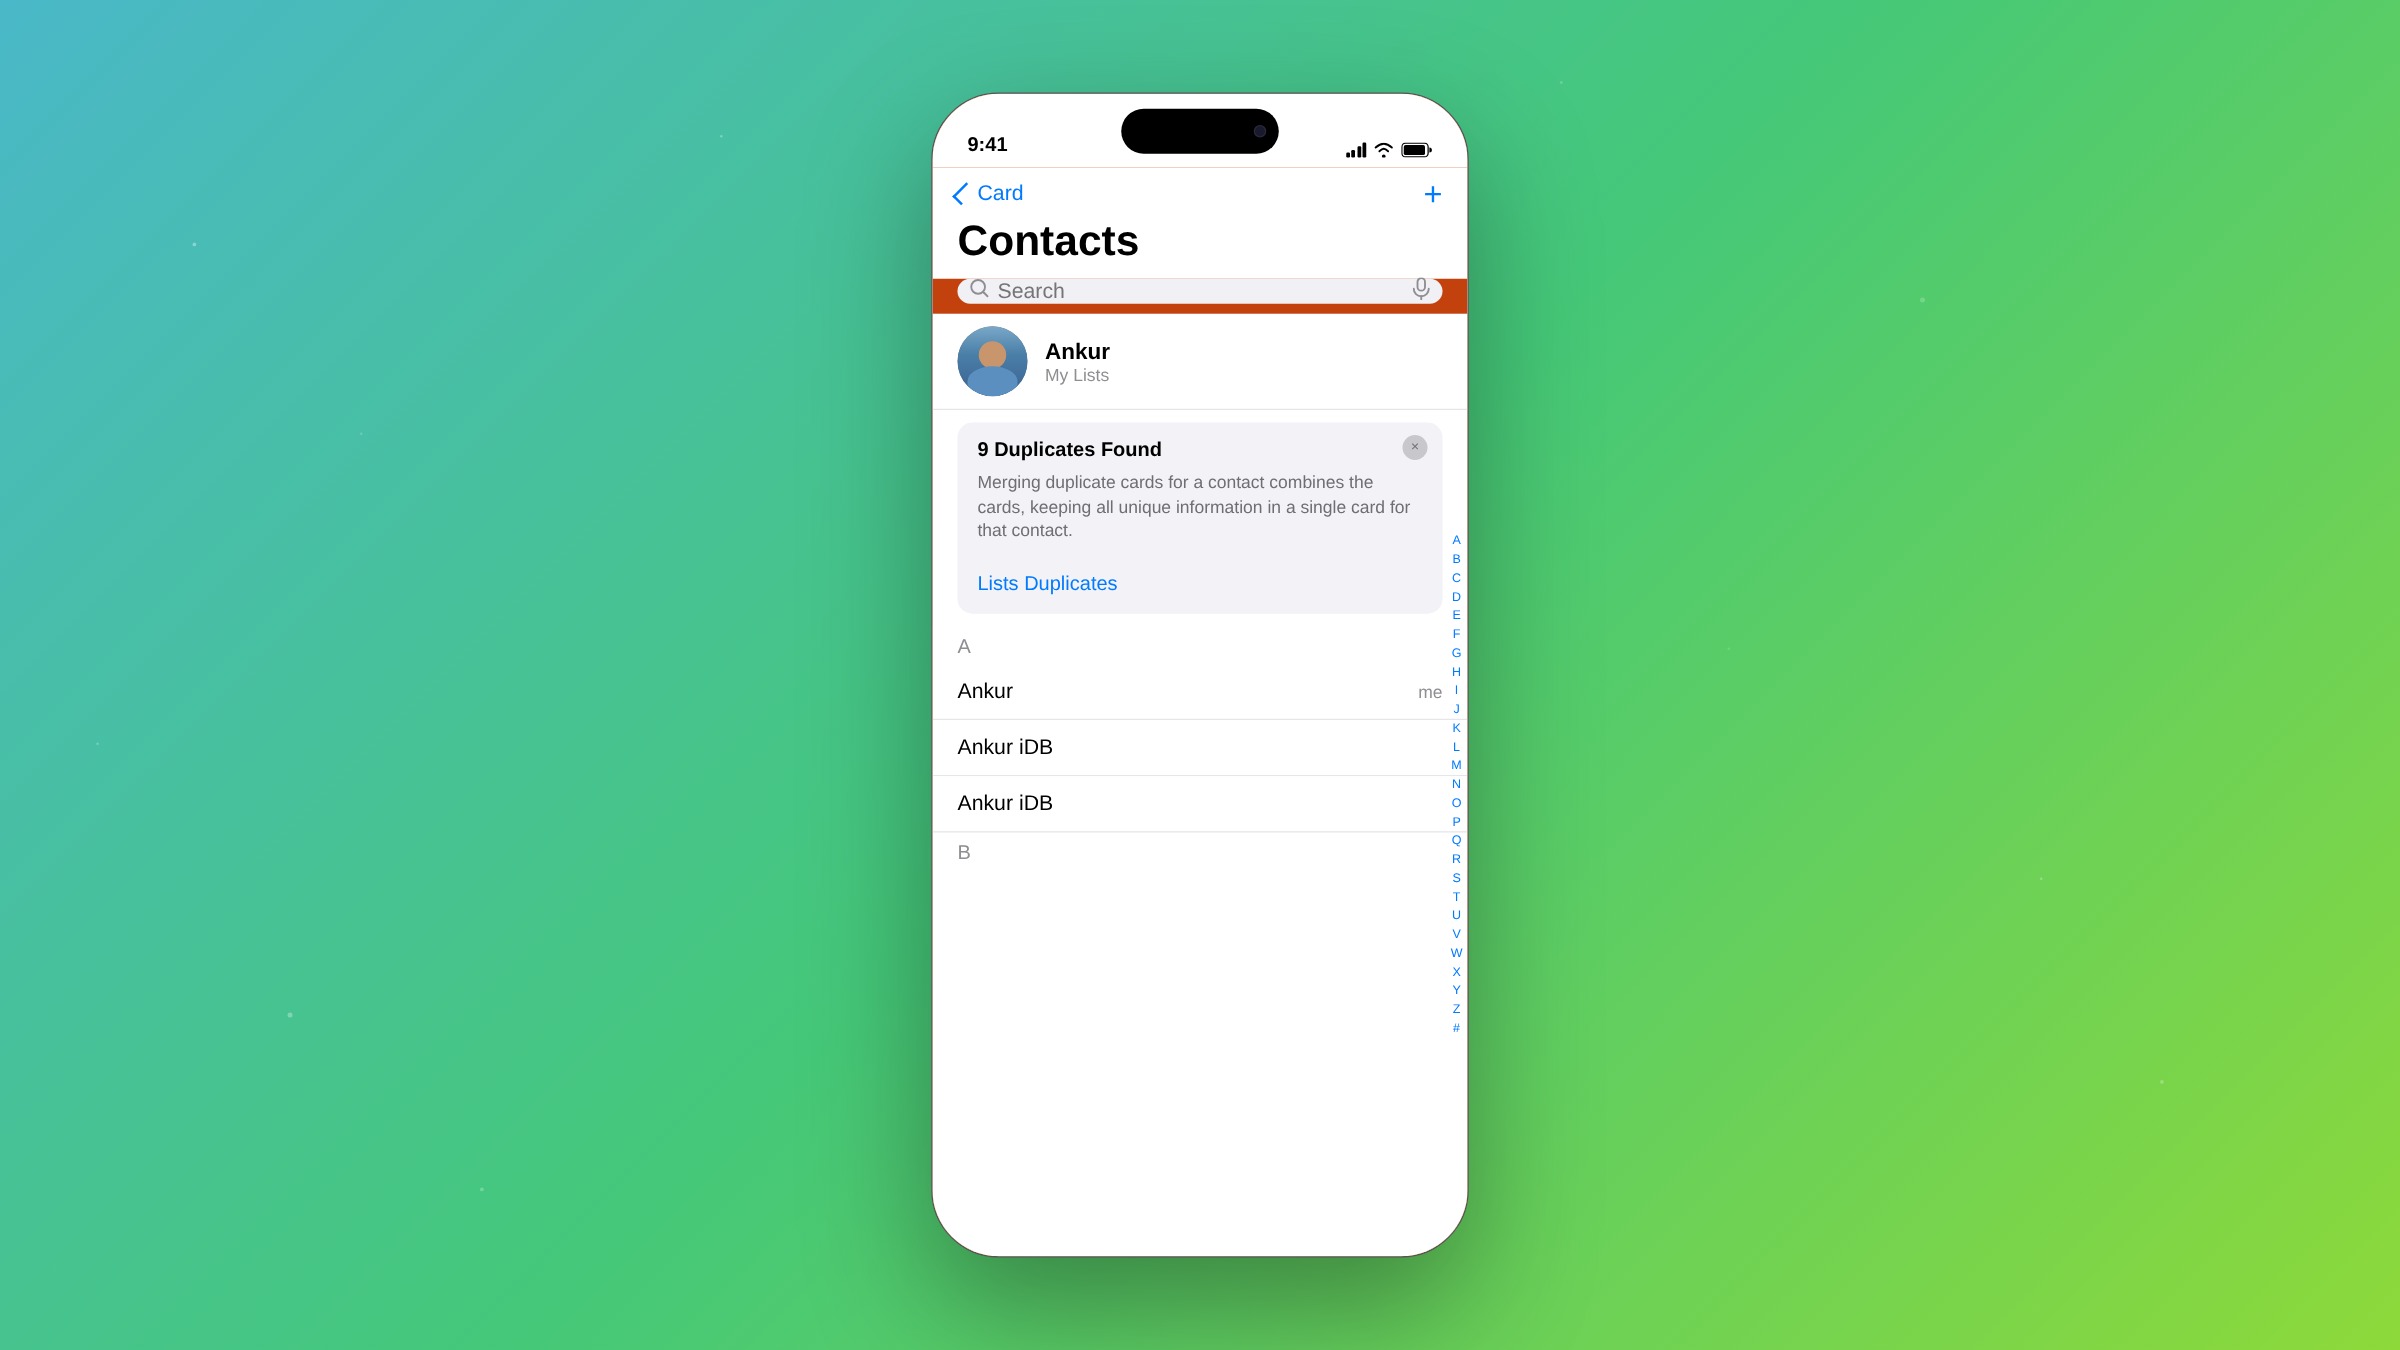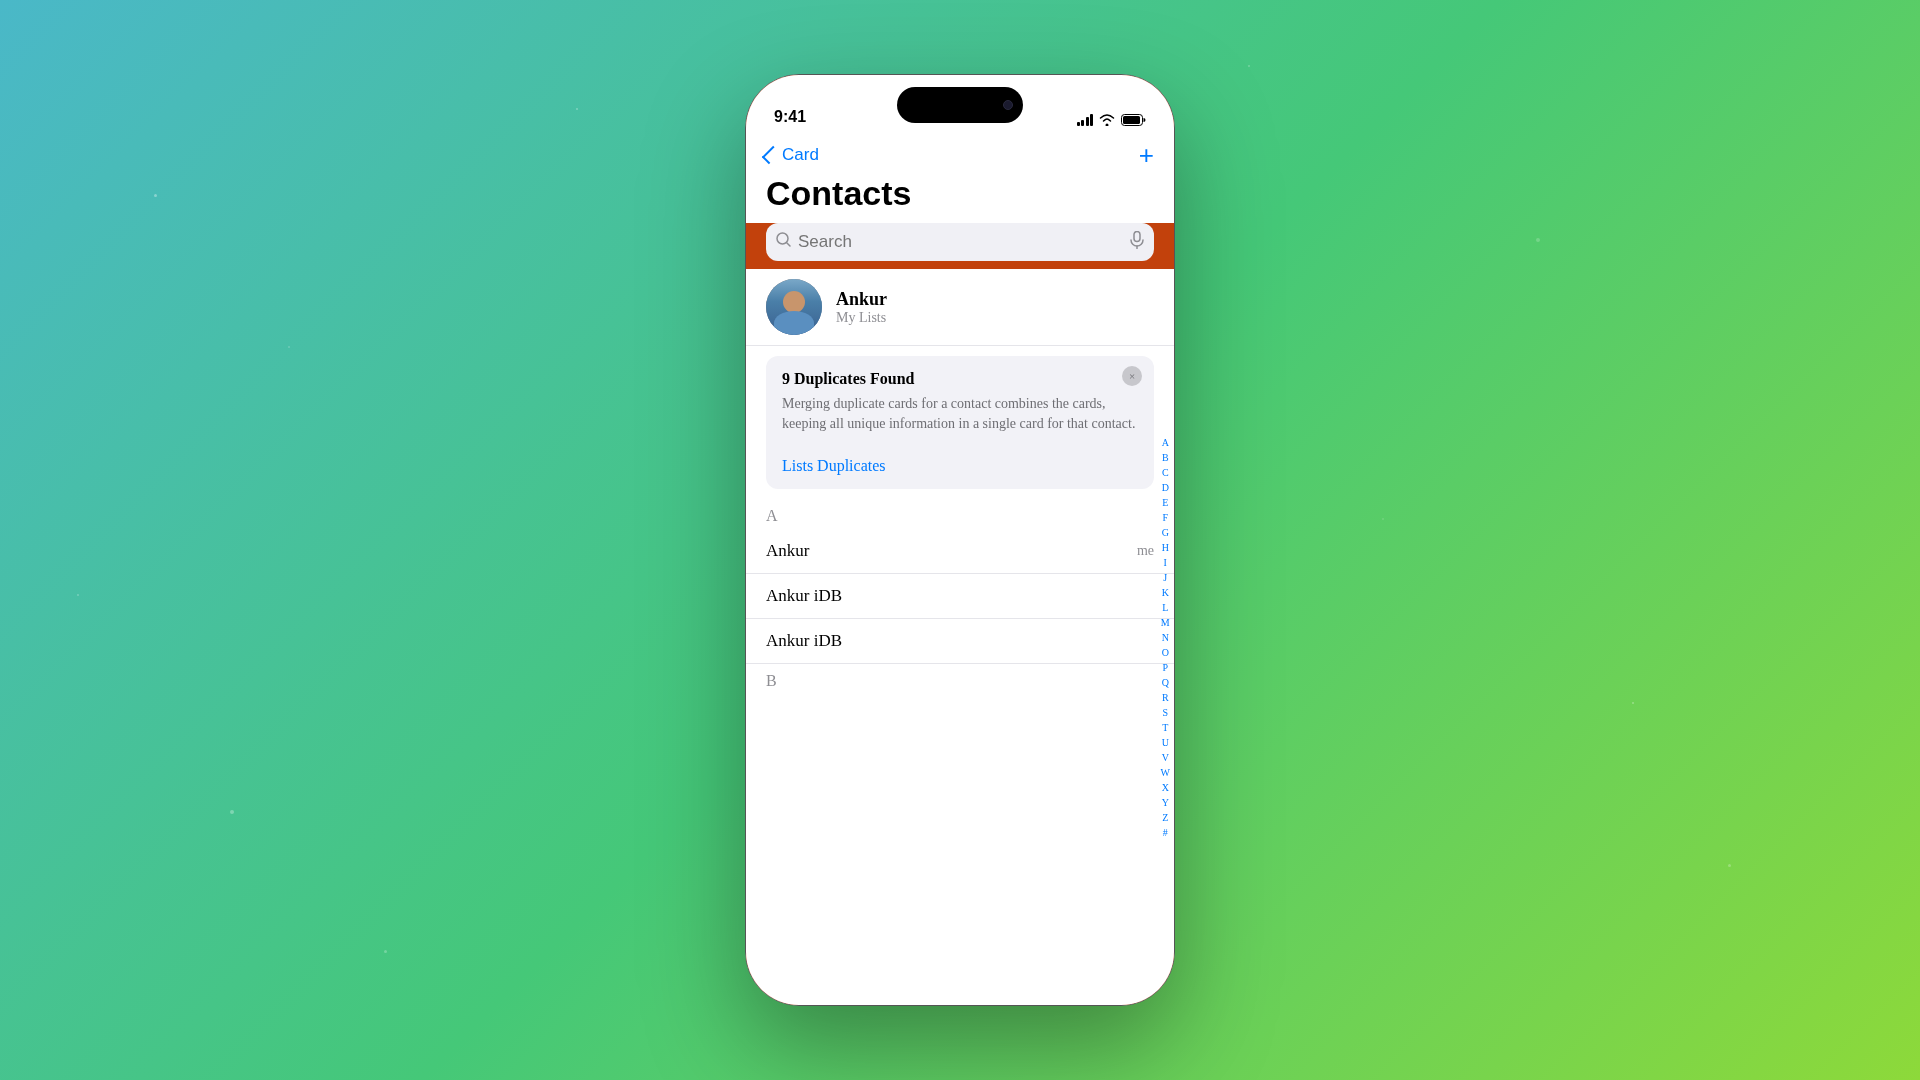--- a/index.html
+++ b/index.html
@@ -185,21 +185,21 @@
       font-size: 34px;
       font-weight: 700;
       color: #000;
     }
 
     
     .search-bar {
       margin: 0 20px 8px;
       background: #f0f0f5;
       border-radius: 12px;
-      height: 38px;
+      height: 20px;
       display: flex;
       align-items: center;
       padding: 0 10px;
       flex-shrink: 0;
     }
 
     .search-icon-wrap {
       margin-right: 6px;
       color: #8e8e93;
     }
@@ -475,21 +475,21 @@
       <input class="search-input" type="text" readonly="" placeholder="Search" style="">
       <div class="mic-icon">
         <svg width="14" height="18" viewBox="0 0 14 18" fill="none">
           <rect x="4" y="0.5" width="6" height="10" rx="3" stroke="#8e8e93" stroke-width="1.5"></rect>
           <path d="M1 9a6 6 0 0012 0" stroke="#8e8e93" stroke-width="1.5" stroke-linecap="round"></path>
           <path d="M7 15v2.5" stroke="#8e8e93" stroke-width="1.5" stroke-linecap="round"></path>
         </svg>
       </div>
     </div>
 
-    <div class="list-area" style="position:relative;font-family:Liberation Serif, serif;">
+    <div class="list-area" style="position:relative;">
 
       <div class="my-card">
         <div class="avatar">
           <div class="avatar-person"></div>
         </div>
         <div class="my-card-info">
           <span class="my-card-name">Ankur</span>
           <span class="my-card-label">My Lists</span>
         </div>
       </div>

